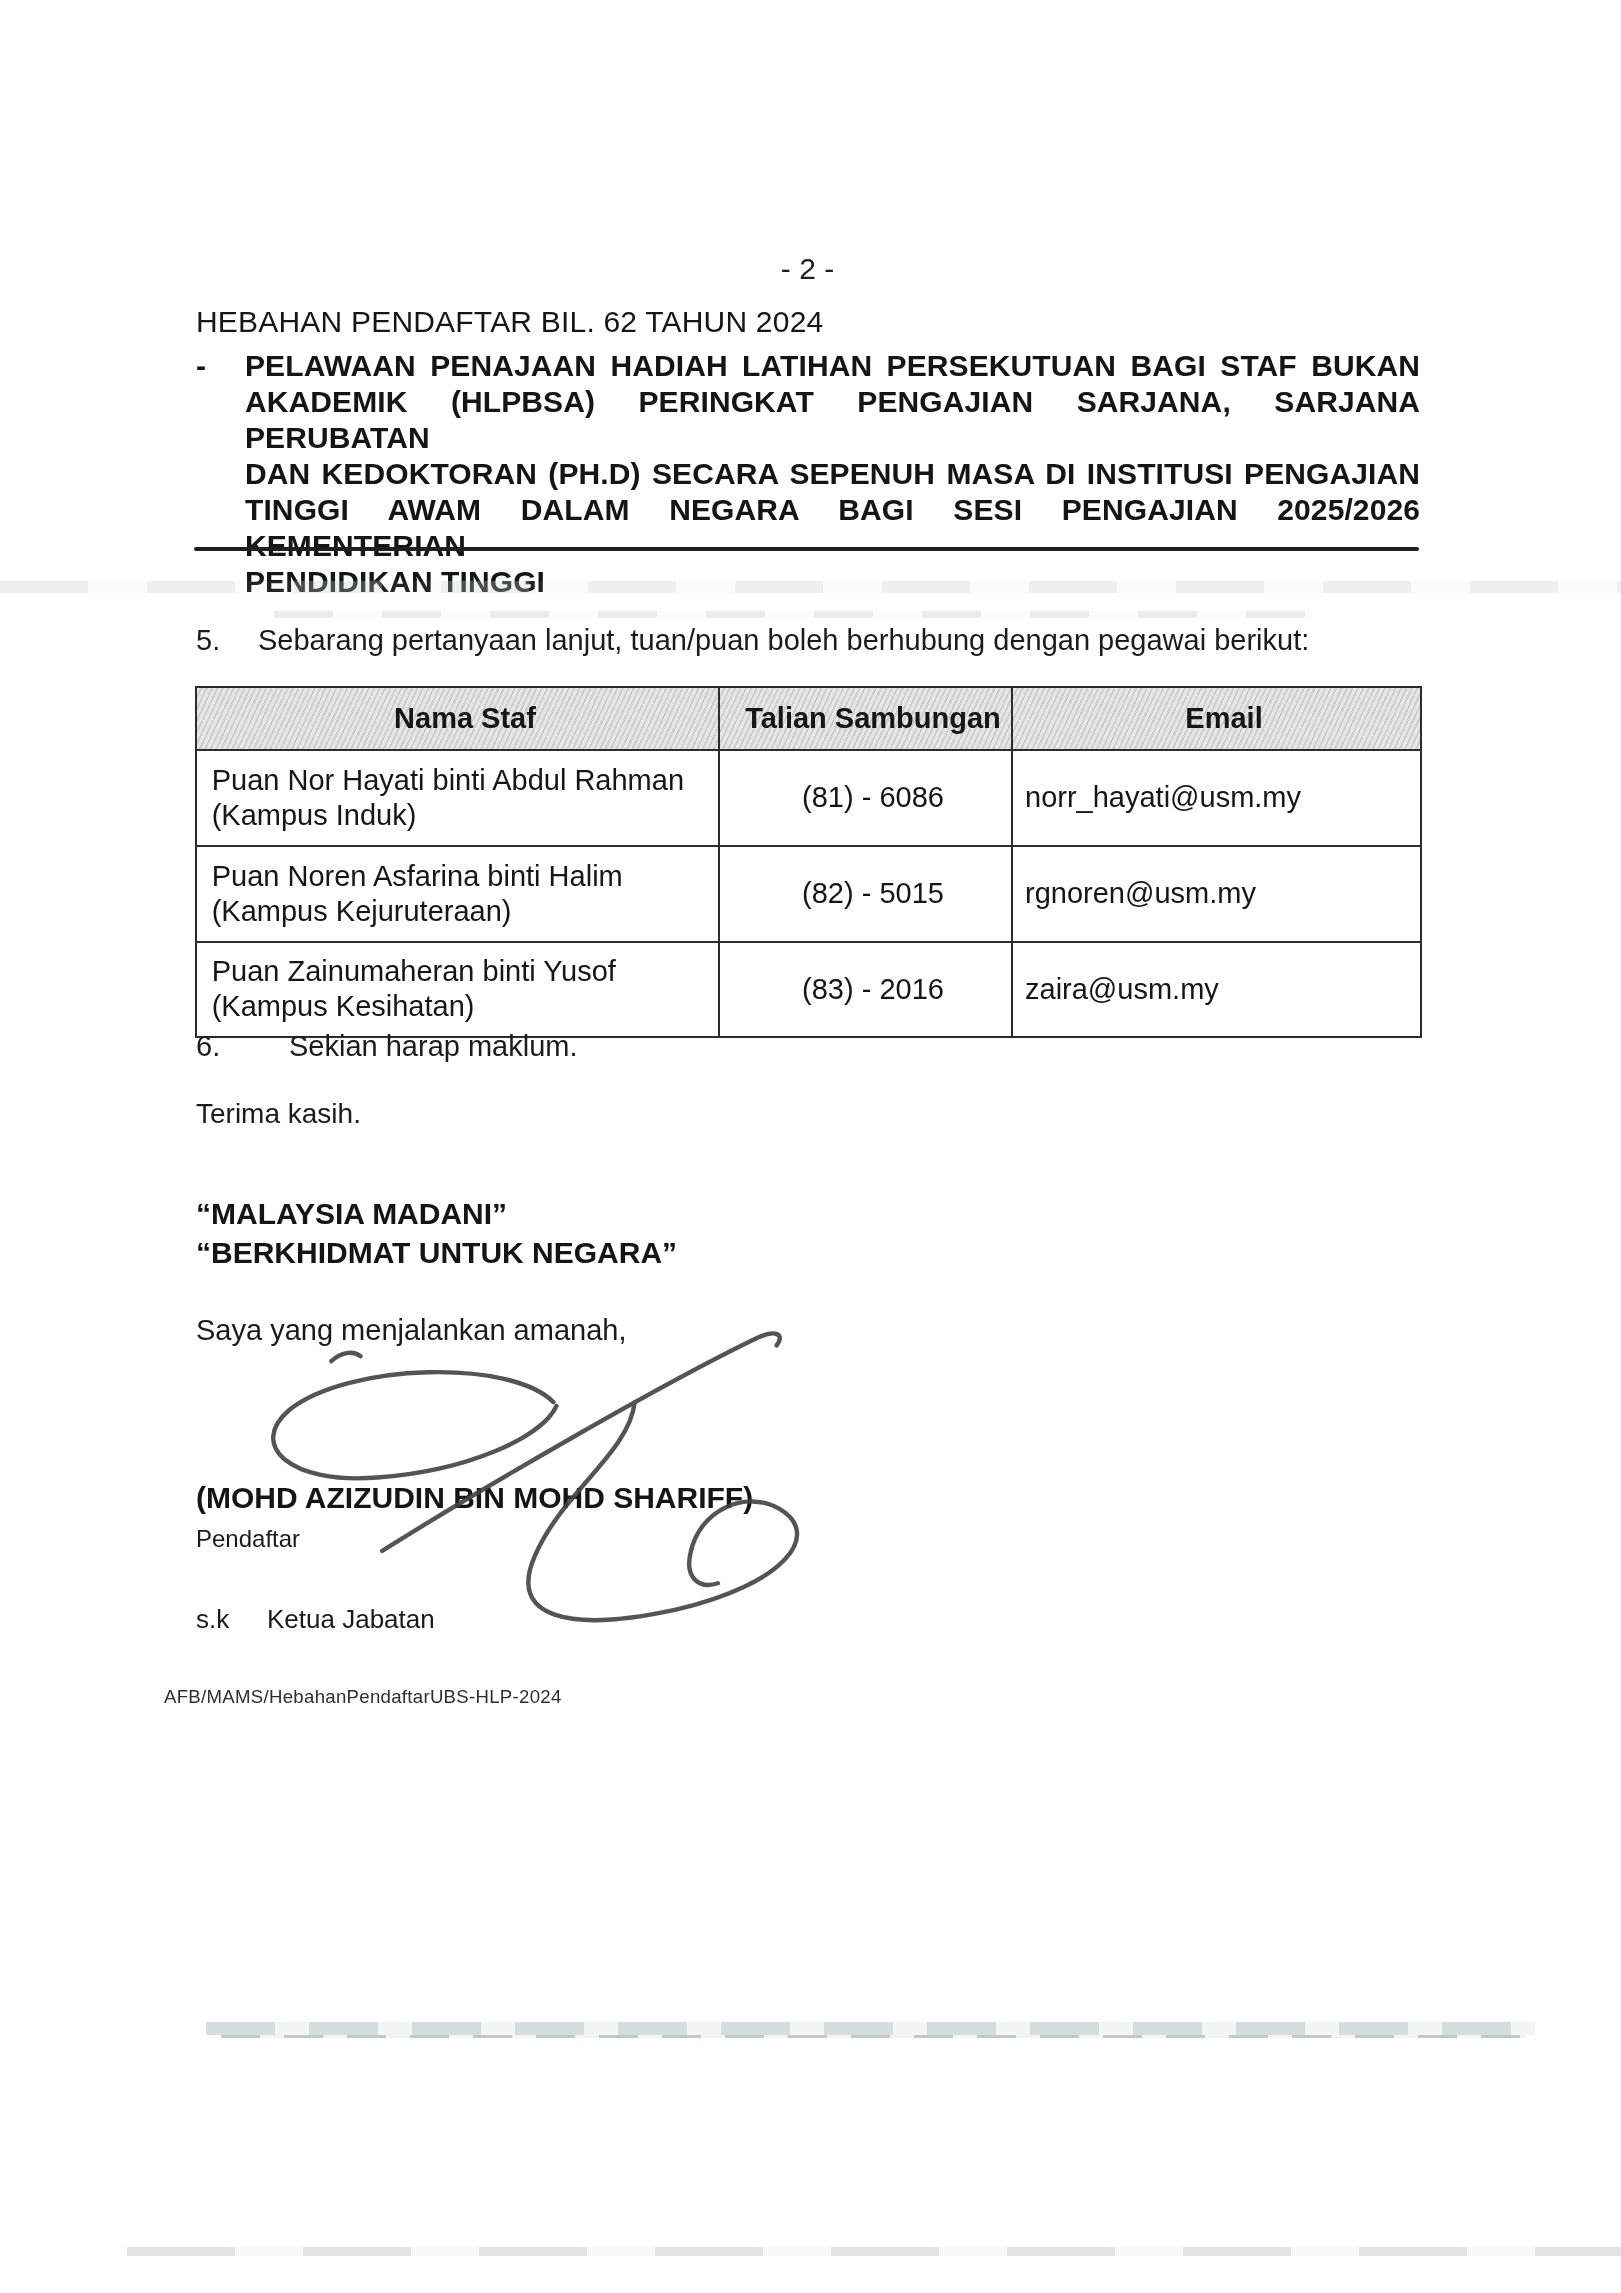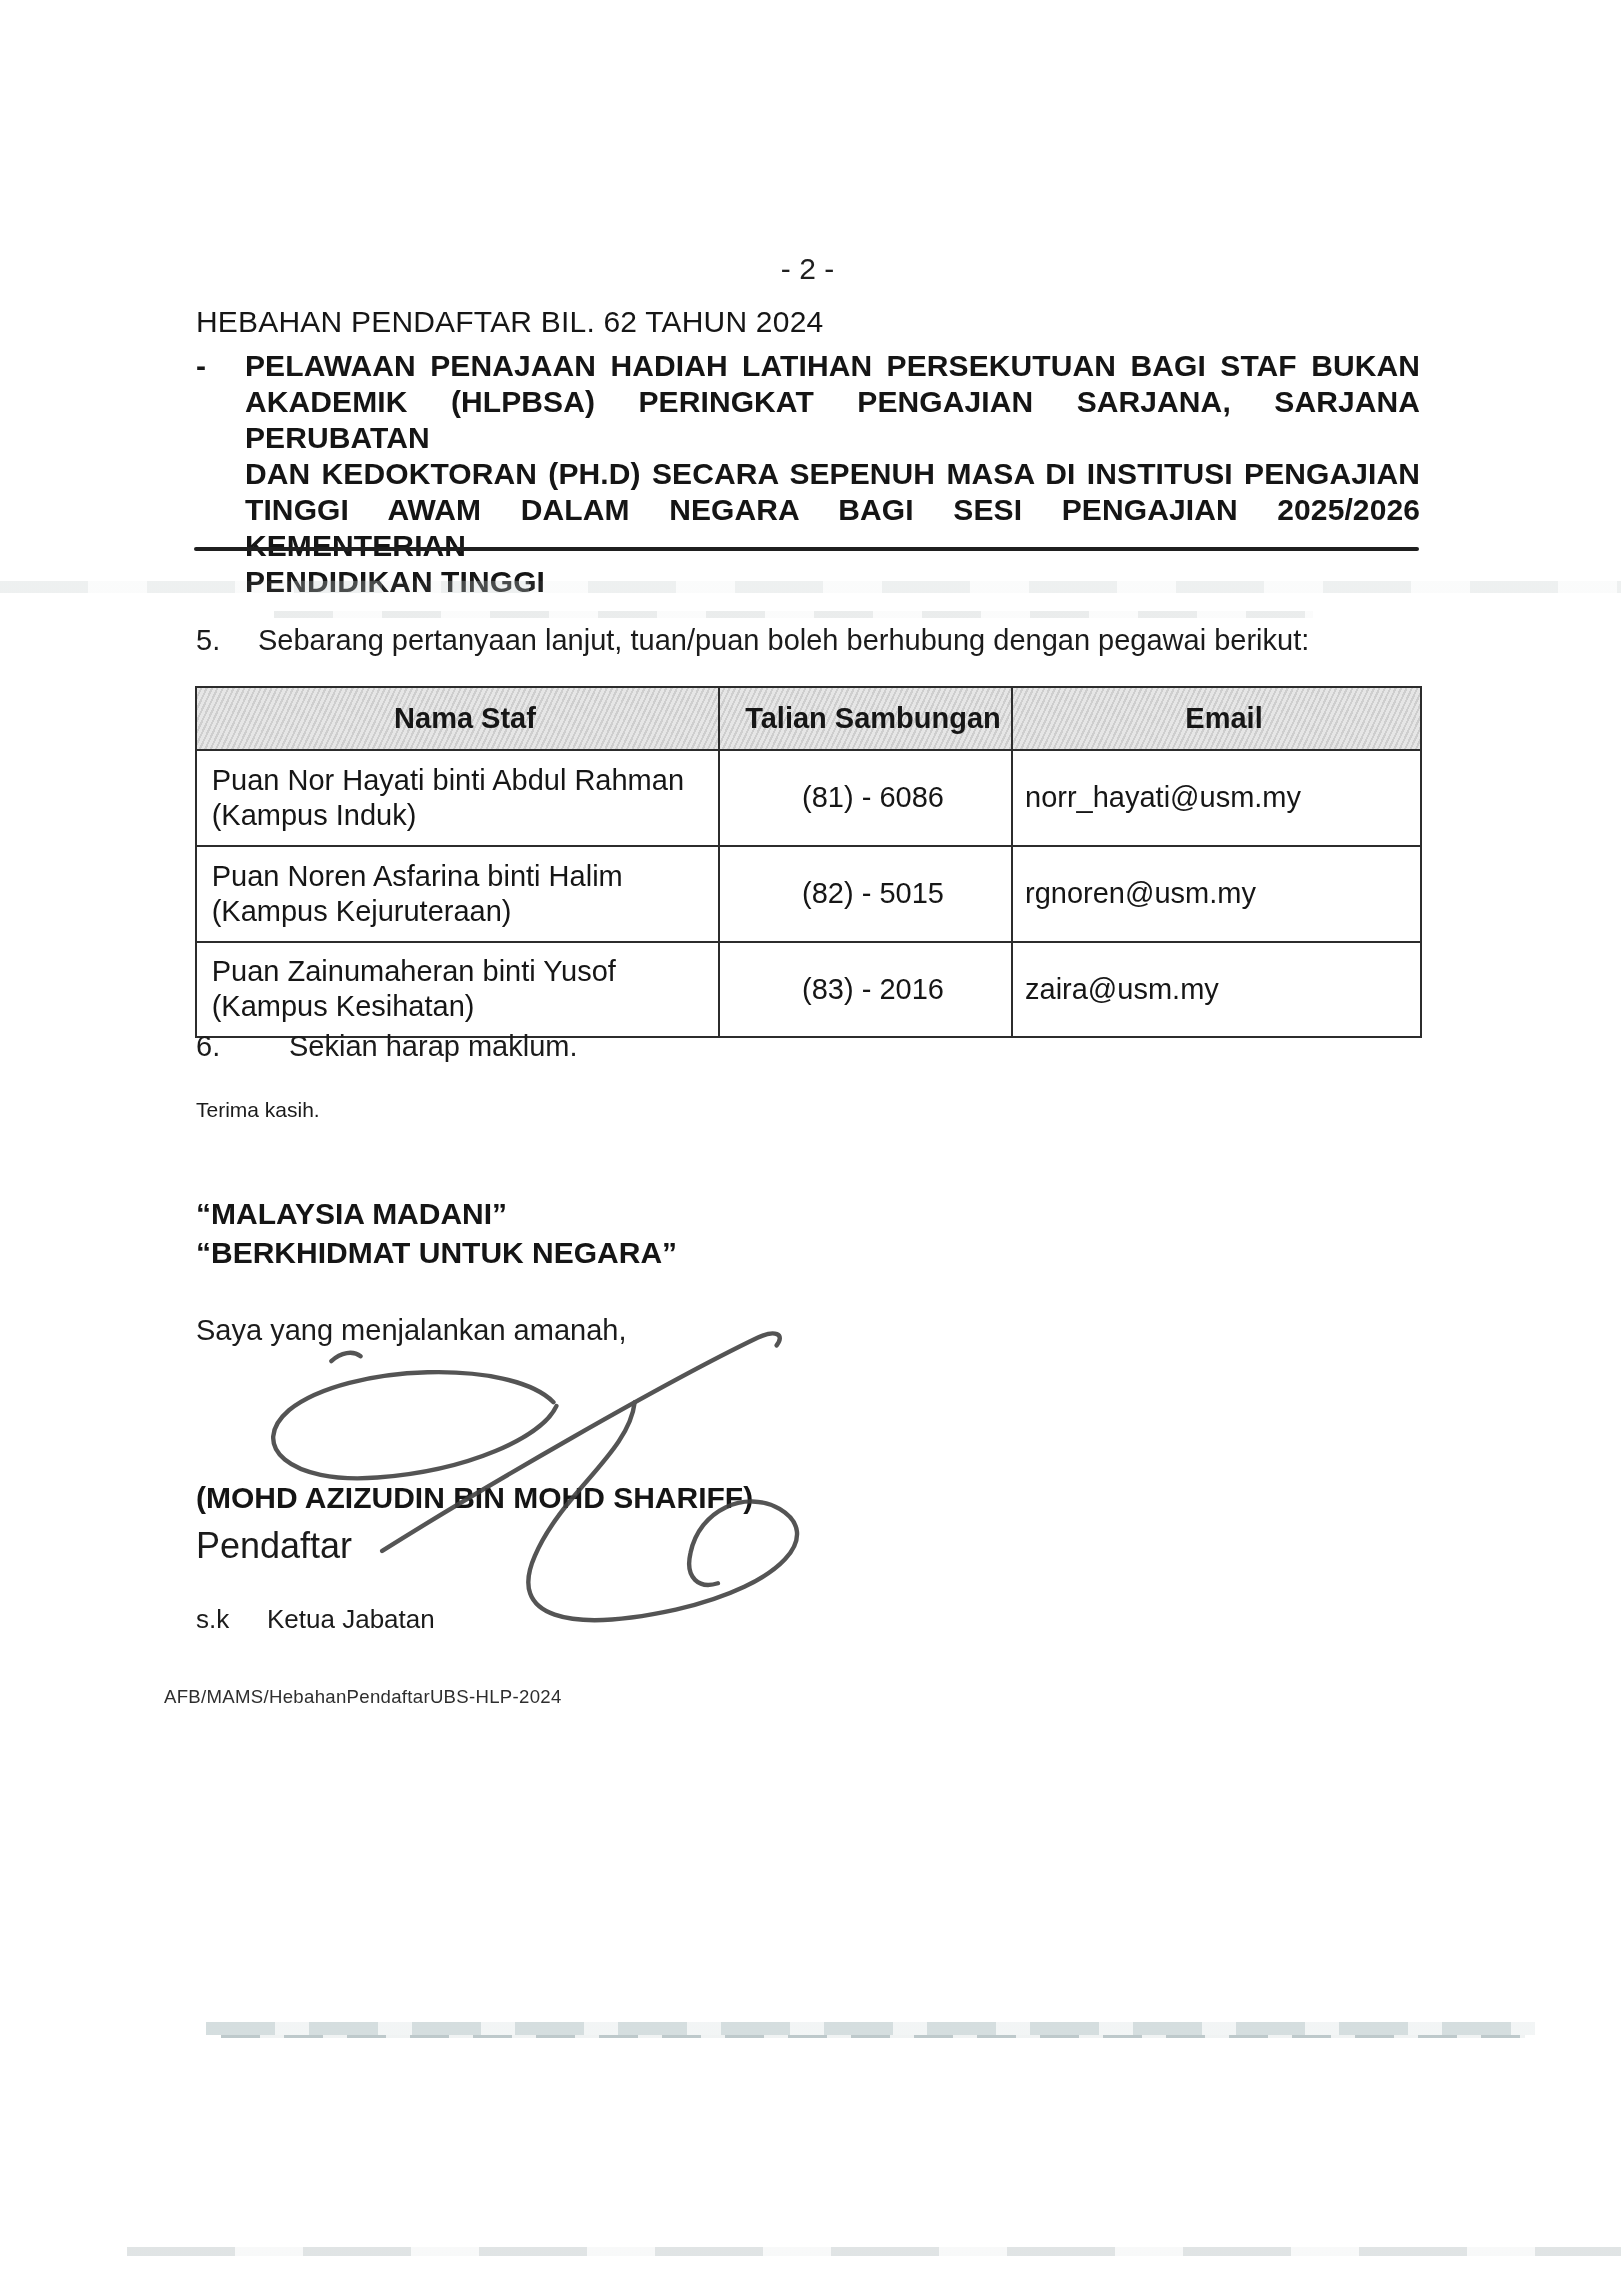--- a/index.html
+++ b/index.html
@@ -64,28 +64,28 @@
     height:59px;font-weight:bold;text-align:center;
     background:
       repeating-linear-gradient(115deg,rgba(255,255,255,.35) 0 2.9px,rgba(0,0,0,.05) 2.9px 4.9px),
       #d9d9d9;
   }
   .contacts td{height:82px;background:#fff;}
   .contacts td.name-cell{padding:5.9px 9.8px 5.9px 14.7px;line-height:35px;}
   .contacts td.ext-cell{text-align:center;}
   .contacts td.email-cell{padding-left:12px;}
   
-  .thanks{left:196px;top:1098px;font-size:21px;}
+  .thanks{left:196px;top:1098px;font-size:28px;}
   .slogan{left:196px;font-size:30px;font-weight:bold;color:#151515;}
   .slogan1{top:1197px;}
   .slogan2{top:1236px;}
   .sign-intro{left:196px;top:1314px;font-size:29px;}
   .signature-svg{left:245px;top:1318px;z-index:5;pointer-events:none;}
   .signatory-name{left:196px;top:1481px;font-size:30px;font-weight:bold;color:#151515;}
-  .signatory-title{left:196px;top:1525px;font-size:36px;text-align:right;}
+  .signatory-title{left:196px;top:1525px;font-size:24px;text-align:right;}
   .cc-line{left:196px;top:1604px;display:flex;font-size:26px;}
   .cc-line .cc-label{width:71px;flex:0 0 71px;}
   .footer-ref{
     left:164px;top:1686px;
     font-size:18.6px;color:#2e2e2e;letter-spacing:0.3px;
   }
   
   .artifact{pointer-events:none;}
   .band-a{
     left:0;top:581px;width:1621px;height:11.8px;

